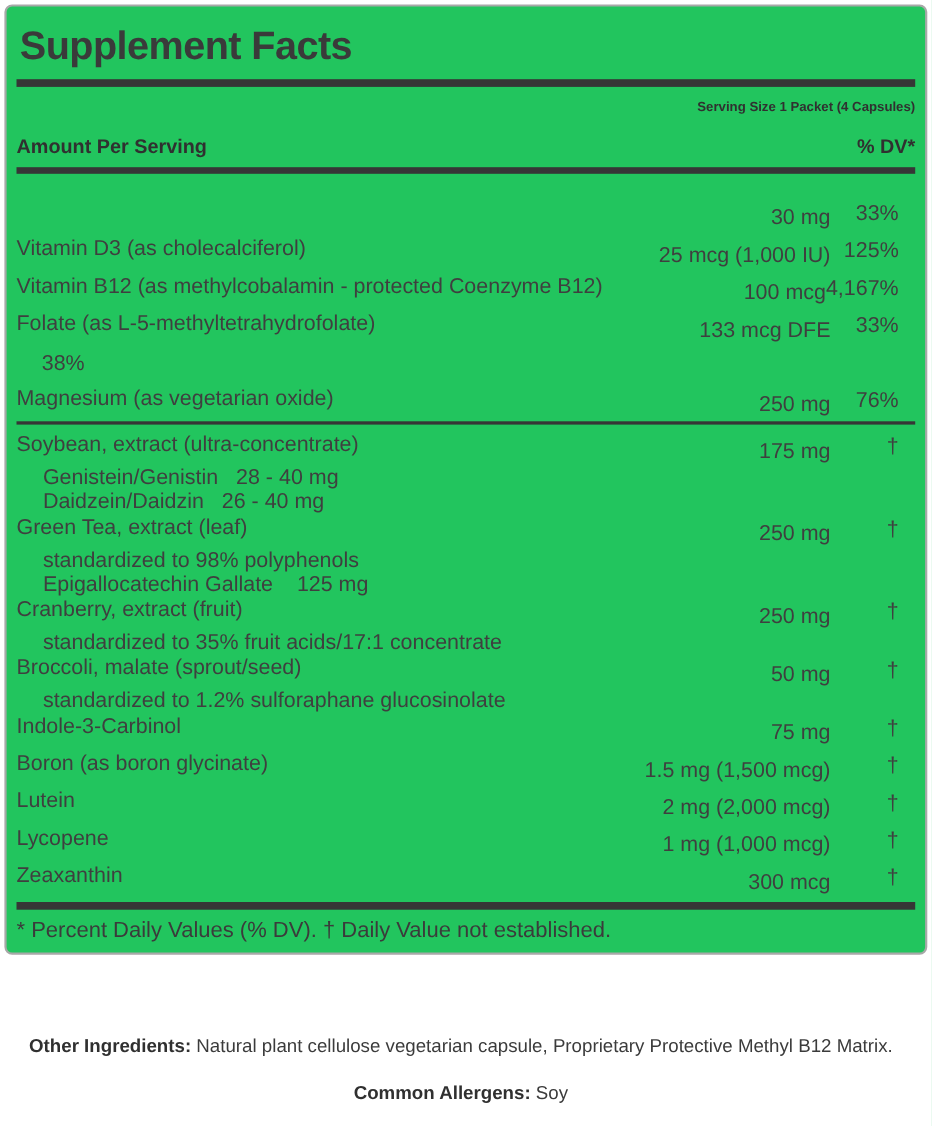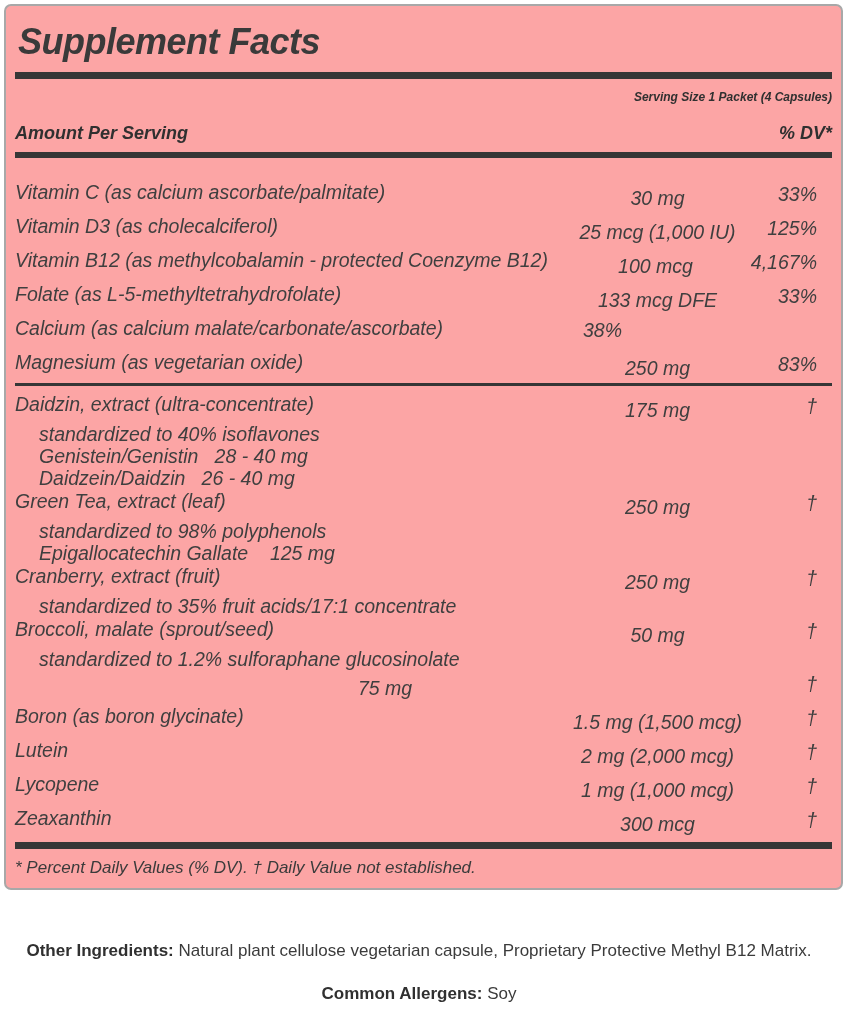--- a/index.html
+++ b/index.html
@@ -7,22 +7,21 @@
     width:847px;height:1024px;overflow:hidden;
     font-family:"Liberation Sans","DejaVu Sans",sans-serif;
     color:#3d3d3d;
     -webkit-font-smoothing:antialiased;
   }
   .panel{
     position:absolute;left:4px;top:4px;width:839px;
     box-sizing:border-box;
     border:2px solid #a8a8a8;border-radius:7px;
     padding:8px 9px 9px 9px;
-    background:#fca5a5;
-    font-style:italic;
+    background:#22c55e;
   }
   .title{
     margin:6px 3px 0 3px;
     font-size:36px;font-weight:bold;letter-spacing:-0.5px;
     line-height:44px;color:#3a3a3a;
   }
   .bar{background:#363636;width:100%;}
   .bar-thick{height:7px;margin-top:8px;}
   .bar-med{height:6px;margin-top:8px;}
   .bar-bottom{height:7px;margin-top:13px;}
@@ -35,32 +34,32 @@
     font-size:18px;font-weight:bold;line-height:22px;color:#303030;
   }
   .rows{margin:0;}
   .row{
     display:flex;align-items:flex-start;
     margin-top:13px;padding-right:15px;
     font-size:19.5px;line-height:21px;color:#3f3f3f;
   }
   .row.first{margin-top:24px;}
   .row .label{flex:0 0 545px;}
-  .row .amount{flex:1;text-align:center;position:relative;top:6px;white-space:nowrap;}
+  .row .amount{flex:1;text-align:right;position:relative;top:6px;white-space:nowrap;}
   .row .dv{flex:0 0 62px;text-align:right;position:relative;top:2px;}
   .sub{
     margin-top:8px;padding-left:24px;
     font-size:19.5px;line-height:22px;color:#3f3f3f;
   }
   .sub .subline{white-space:pre-wrap;}
   .sub + .row{margin-top:2px;}
   .divider{height:3px;background:#363636;margin-top:10px;}
   .divider + .row{margin-top:8px;}
   .footnote{
-    margin:8px 0 0 0;font-size:17px;line-height:22px;color:#3b3b3b;
+    margin:8px 0 0 0;font-size:20px;line-height:22px;color:#3b3b3b;
   }
   .below{
     position:absolute;left:4px;top:936px;width:830px;
     padding:0 9px;box-sizing:border-box;text-align:center;
   }
   .para{
     margin:0 0 14px 0;font-size:17px;line-height:29px;color:#3b3b3b;
   }
   .para .b{font-weight:bold;color:#303030;}
 </style>
@@ -72,58 +71,55 @@
   <div class="bar bar-thick"></div>
   <div class="serving">Serving Size 1 Packet (4 Capsules)</div>
   <div class="head-row">
     <span>Amount Per Serving</span>
     <span>% DV*</span>
   </div>
   <div class="bar bar-med"></div>
 
   <div class="rows">
     <div class="row first">
-      <span class="label">Vitamin C (as calcium ascorbate/palmitate)</span>
       <span class="amount">30 mg</span>
       <span class="dv">33%</span>
     </div>
     <div class="row">
       <span class="label">Vitamin D3 (as cholecalciferol)</span>
       <span class="amount">25 mcg (1,000 IU)</span>
       <span class="dv">125%</span>
     </div>
     <div class="row">
       <span class="label">Vitamin B12 (as methylcobalamin - protected Coenzyme B12)</span>
       <span class="amount">100 mcg</span>
       <span class="dv">4,167%</span>
     </div>
     <div class="row">
       <span class="label">Folate (as L-5-methyltetrahydrofolate)</span>
       <span class="amount">133 mcg DFE</span>
       <span class="dv">33%</span>
     </div>
     <div class="row">
-      <span class="label">Calcium (as calcium malate/carbonate/ascorbate)</span>
       <span class="dv">38%</span>
     </div>
     <div class="row">
       <span class="label">Magnesium (as vegetarian oxide)</span>
       <span class="amount">250 mg</span>
-      <span class="dv">83%</span>
+      <span class="dv">76%</span>
     </div>
 
     <div class="divider"></div>
 
     <div class="row">
-      <span class="label">Daidzin, extract (ultra-concentrate)</span>
+      <span class="label">Soybean, extract (ultra-concentrate)</span>
       <span class="amount">175 mg</span>
       <span class="dv">†</span>
     </div>
     <div class="sub">
-      <div class="subline">standardized to 40% isoflavones</div>
       <div class="subline">Genistein/Genistin   28 - 40 mg</div>
       <div class="subline">Daidzein/Daidzin   26 - 40 mg</div>
     </div>
 
     <div class="row">
       <span class="label">Green Tea, extract (leaf)</span>
       <span class="amount">250 mg</span>
       <span class="dv">†</span>
     </div>
     <div class="sub">
@@ -143,20 +139,21 @@
     <div class="row">
       <span class="label">Broccoli, malate (sprout/seed)</span>
       <span class="amount">50 mg</span>
       <span class="dv">†</span>
     </div>
     <div class="sub">
       <div class="subline">standardized to 1.2% sulforaphane glucosinolate</div>
     </div>
 
     <div class="row">
+      <span class="label">Indole-3-Carbinol</span>
       <span class="amount">75 mg</span>
       <span class="dv">†</span>
     </div>
     <div class="row">
       <span class="label">Boron (as boron glycinate)</span>
       <span class="amount">1.5 mg (1,500 mcg)</span>
       <span class="dv">†</span>
     </div>
     <div class="row">
       <span class="label">Lutein</span>

